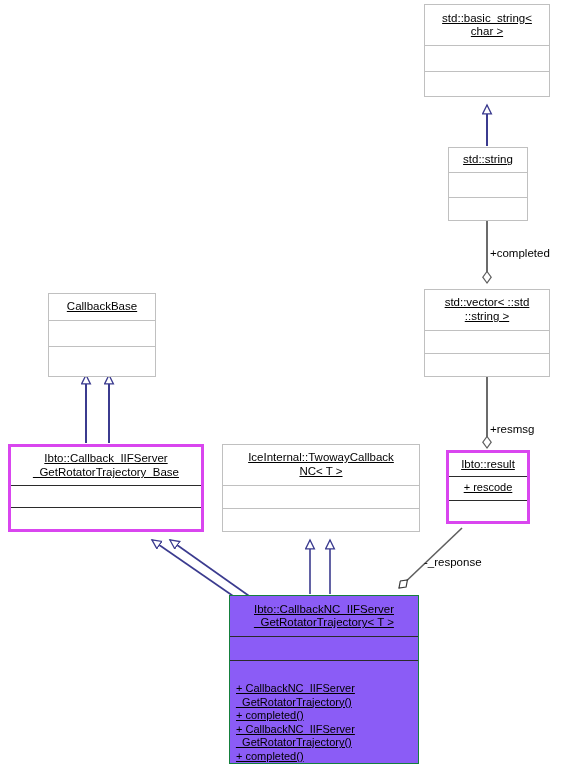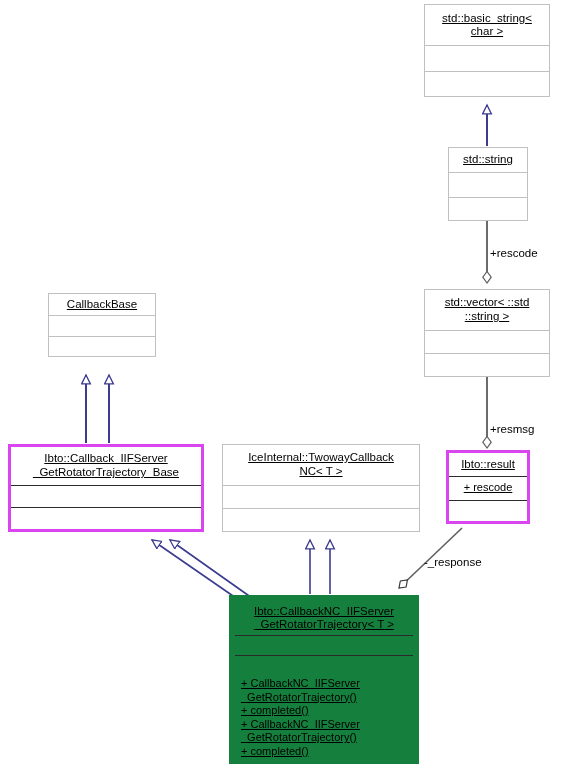--- a/index.html
+++ b/index.html
@@ -33,22 +33,22 @@
     background: #ffffff;
     border: 1px solid #c0c0c0;
     display: flex;
     flex-direction: column;
     text-decoration: underline;
   }
   .uml-node.dark {
     border: 3px solid #d946ef;
   }
   .uml-node.filled {
-    background: #15803d;
-    border: 6px solid #15803d;
+    background: #8b5cf6;
+    border: 1px solid #15803d;
   }
   .uml-compartment {
     box-sizing: border-box;
     padding: 3px 4px;
     font-size: 11px;
     line-height: 13.5px;
     color: #000000;
     text-align: center;
     white-space: pre-line;
     letter-spacing: 0px;
@@ -156,21 +156,21 @@
     <div class="uml-compartment empty" style="height:24px;"></div>
     <div class="uml-compartment empty" style="height:23px;"></div>
   </div>
 
   <div class="uml-node dark" style="left:446px; top:450px; width:84px; height:74px;">
     <div class="uml-compartment title" style="height:24px;">Ibto::result</div>
     <div class="uml-compartment" style="height:25px; display:flex; align-items:center; justify-content:center;">+ rescode</div>
     <div class="uml-compartment empty" style="height:23px;"></div>
   </div>
 
-  <div class="uml-node" style="left:48px; top:293px; width:108px; height:64px;">
+  <div class="uml-node" style="left:48px; top:293px; width:108px; height:84px;">
     <div class="uml-compartment title" style="height:26px;">CallbackBase</div>
     <div class="uml-compartment empty" style="height:26px;"></div>
     <div class="uml-compartment empty" style="height:26px;"></div>
   </div>
 
   <div class="uml-node dark" style="left:8px; top:444px; width:196px; height:88px;">
     <div class="uml-compartment title" style="height:40px;">Ibto::Callback_IIFServer
 _GetRotatorTrajectory_Base</div>
     <div class="uml-compartment empty" style="height:24px;"></div>
     <div class="uml-compartment empty" style="height:23px;"></div>
@@ -188,19 +188,19 @@
 _GetRotatorTrajectory&lt; T &gt;</div>
     <div class="uml-compartment empty" style="height:24px;"></div>
     <div class="uml-compartment members" style="height:103px; padding-top:21px;">+ CallbackNC_IIFServer
 _GetRotatorTrajectory()
 + completed()
 + CallbackNC_IIFServer
 _GetRotatorTrajectory()
 + completed()</div>
   </div>
 
-  <div class="edge-label" style="left:490px; top:247px;">+rescode</div>
+  <div class="edge-label" style="left:490px; top:247px;">+completed</div>
 
   <div class="edge-label" style="left:490px; top:423px;">+resmsg</div>
 
   <div class="edge-label" style="left:424px; top:556px;">-_response</div>
 
 </div>
 
 </body></html>

